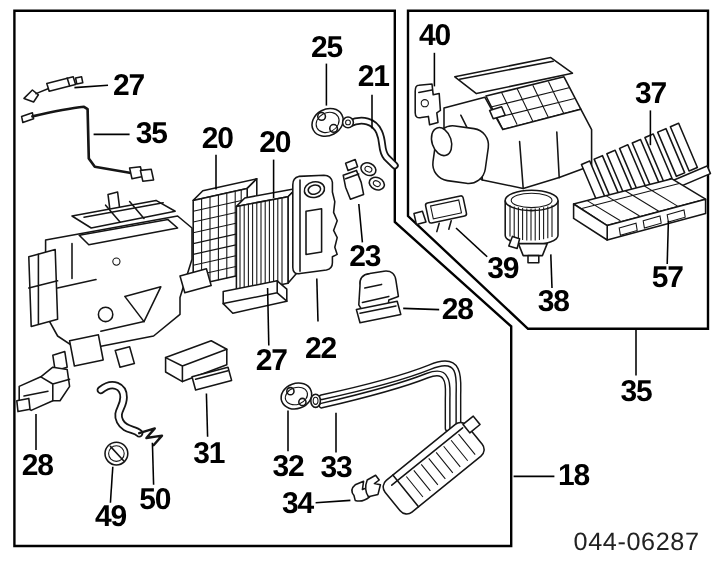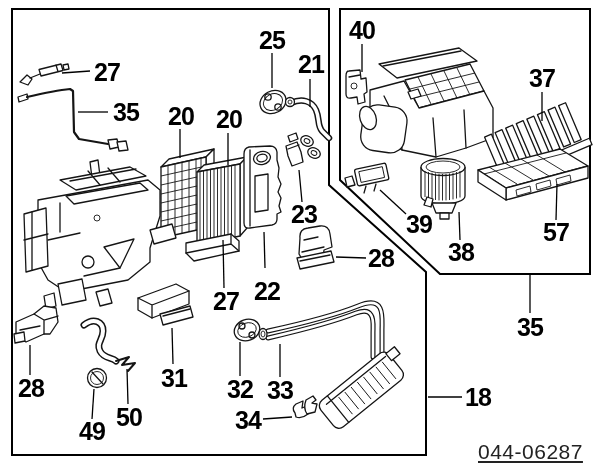--- a/index.html
+++ b/index.html
@@ -8,21 +8,21 @@
     font-family:"Liberation Sans",sans-serif;
   }
   .stage svg{position:absolute;left:0;top:0;}
   .callout{
     position:absolute;transform:translate(-50%,-50%);
     font-weight:bold;font-size:25px;line-height:1;letter-spacing:-1px;color:#000;
     white-space:nowrap;
   }
   .drawing-number{
     position:absolute;left:478px;top:441px;width:118px;text-align:left;
-    font-size:21px;font-weight:400;color:#222;letter-spacing:0.5px;line-height:1;text-decoration:underline;
+    font-size:21px;font-weight:400;color:#222;letter-spacing:0.5px;line-height:1;
   }
   
   .panel{fill:#fff;stroke:#000;stroke-width:2;}
   .fw{fill:#fff;stroke:#151515;stroke-width:1.3;stroke-linejoin:round;}
   .ln{fill:none;stroke:#151515;stroke-width:1.3;stroke-linejoin:round;stroke-linecap:round;}
   .thin{fill:none;stroke:#151515;stroke-width:0.9;}
   .leader{stroke:#000;stroke-width:1.3;}
   .tube-o{fill:none;stroke:#151515;stroke-linecap:round;stroke-linejoin:round;}
   .tube-i{fill:none;stroke:#fff;stroke-linecap:round;stroke-linejoin:round;}
 </style>

